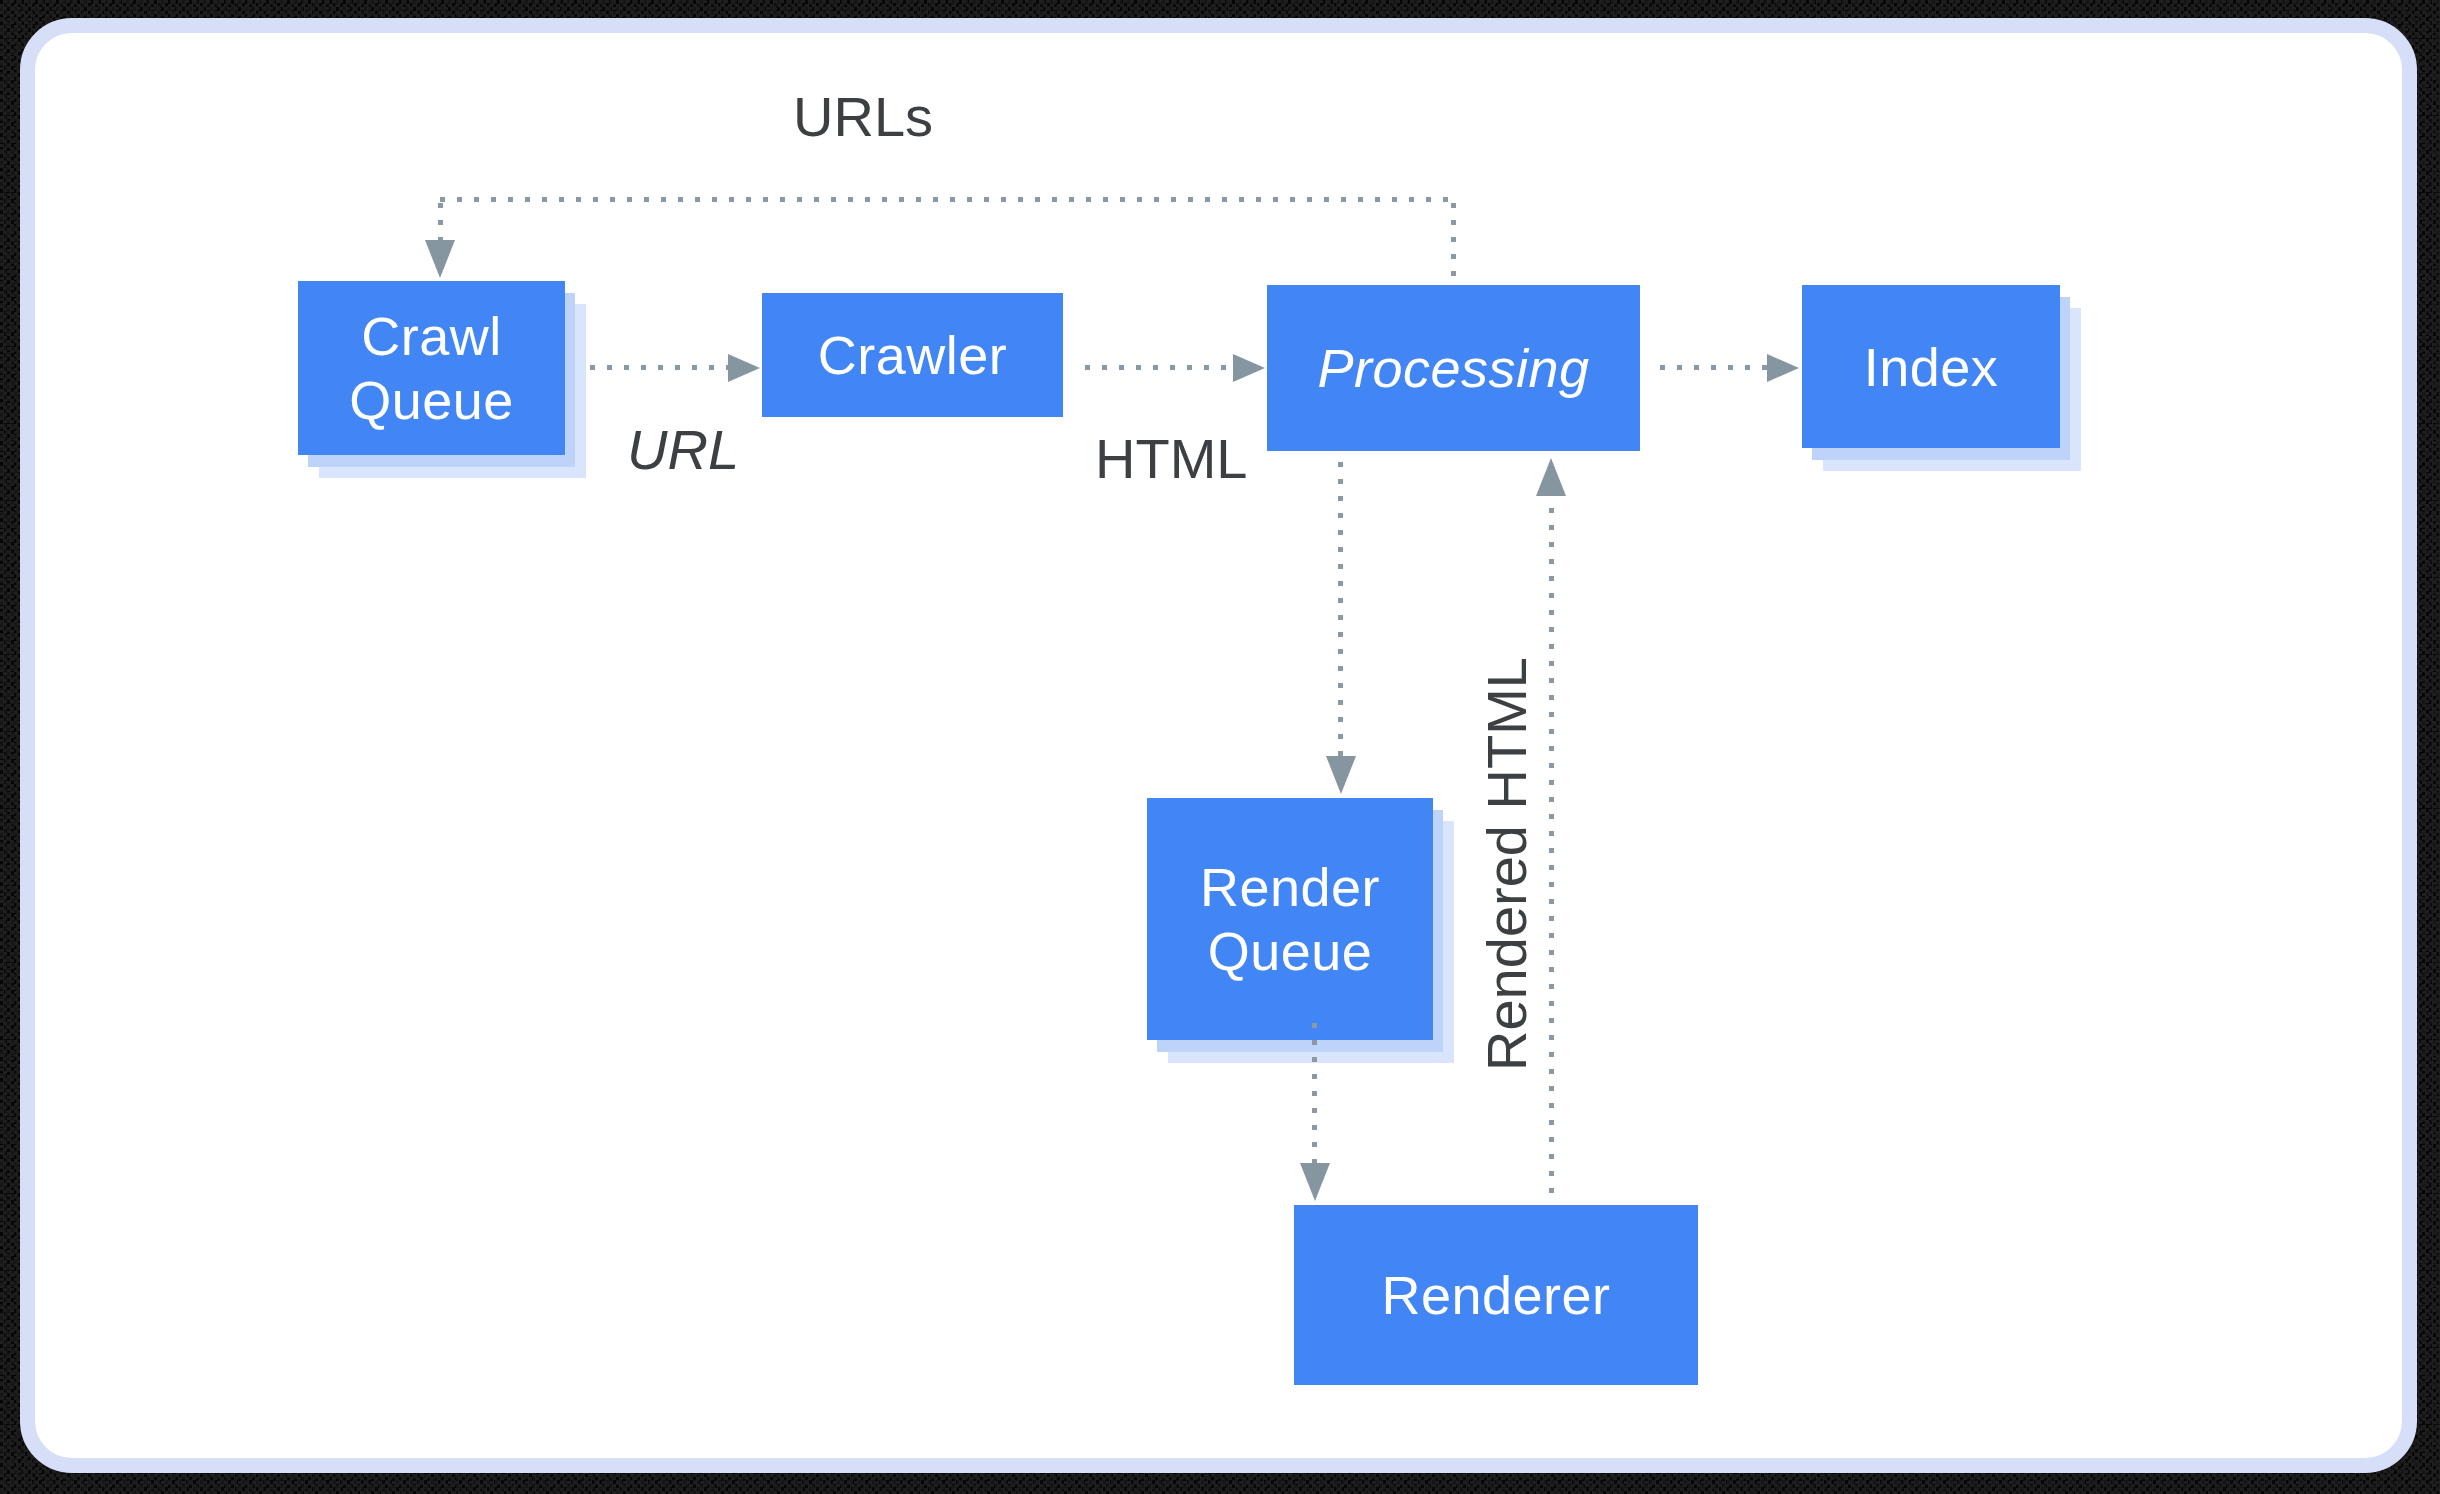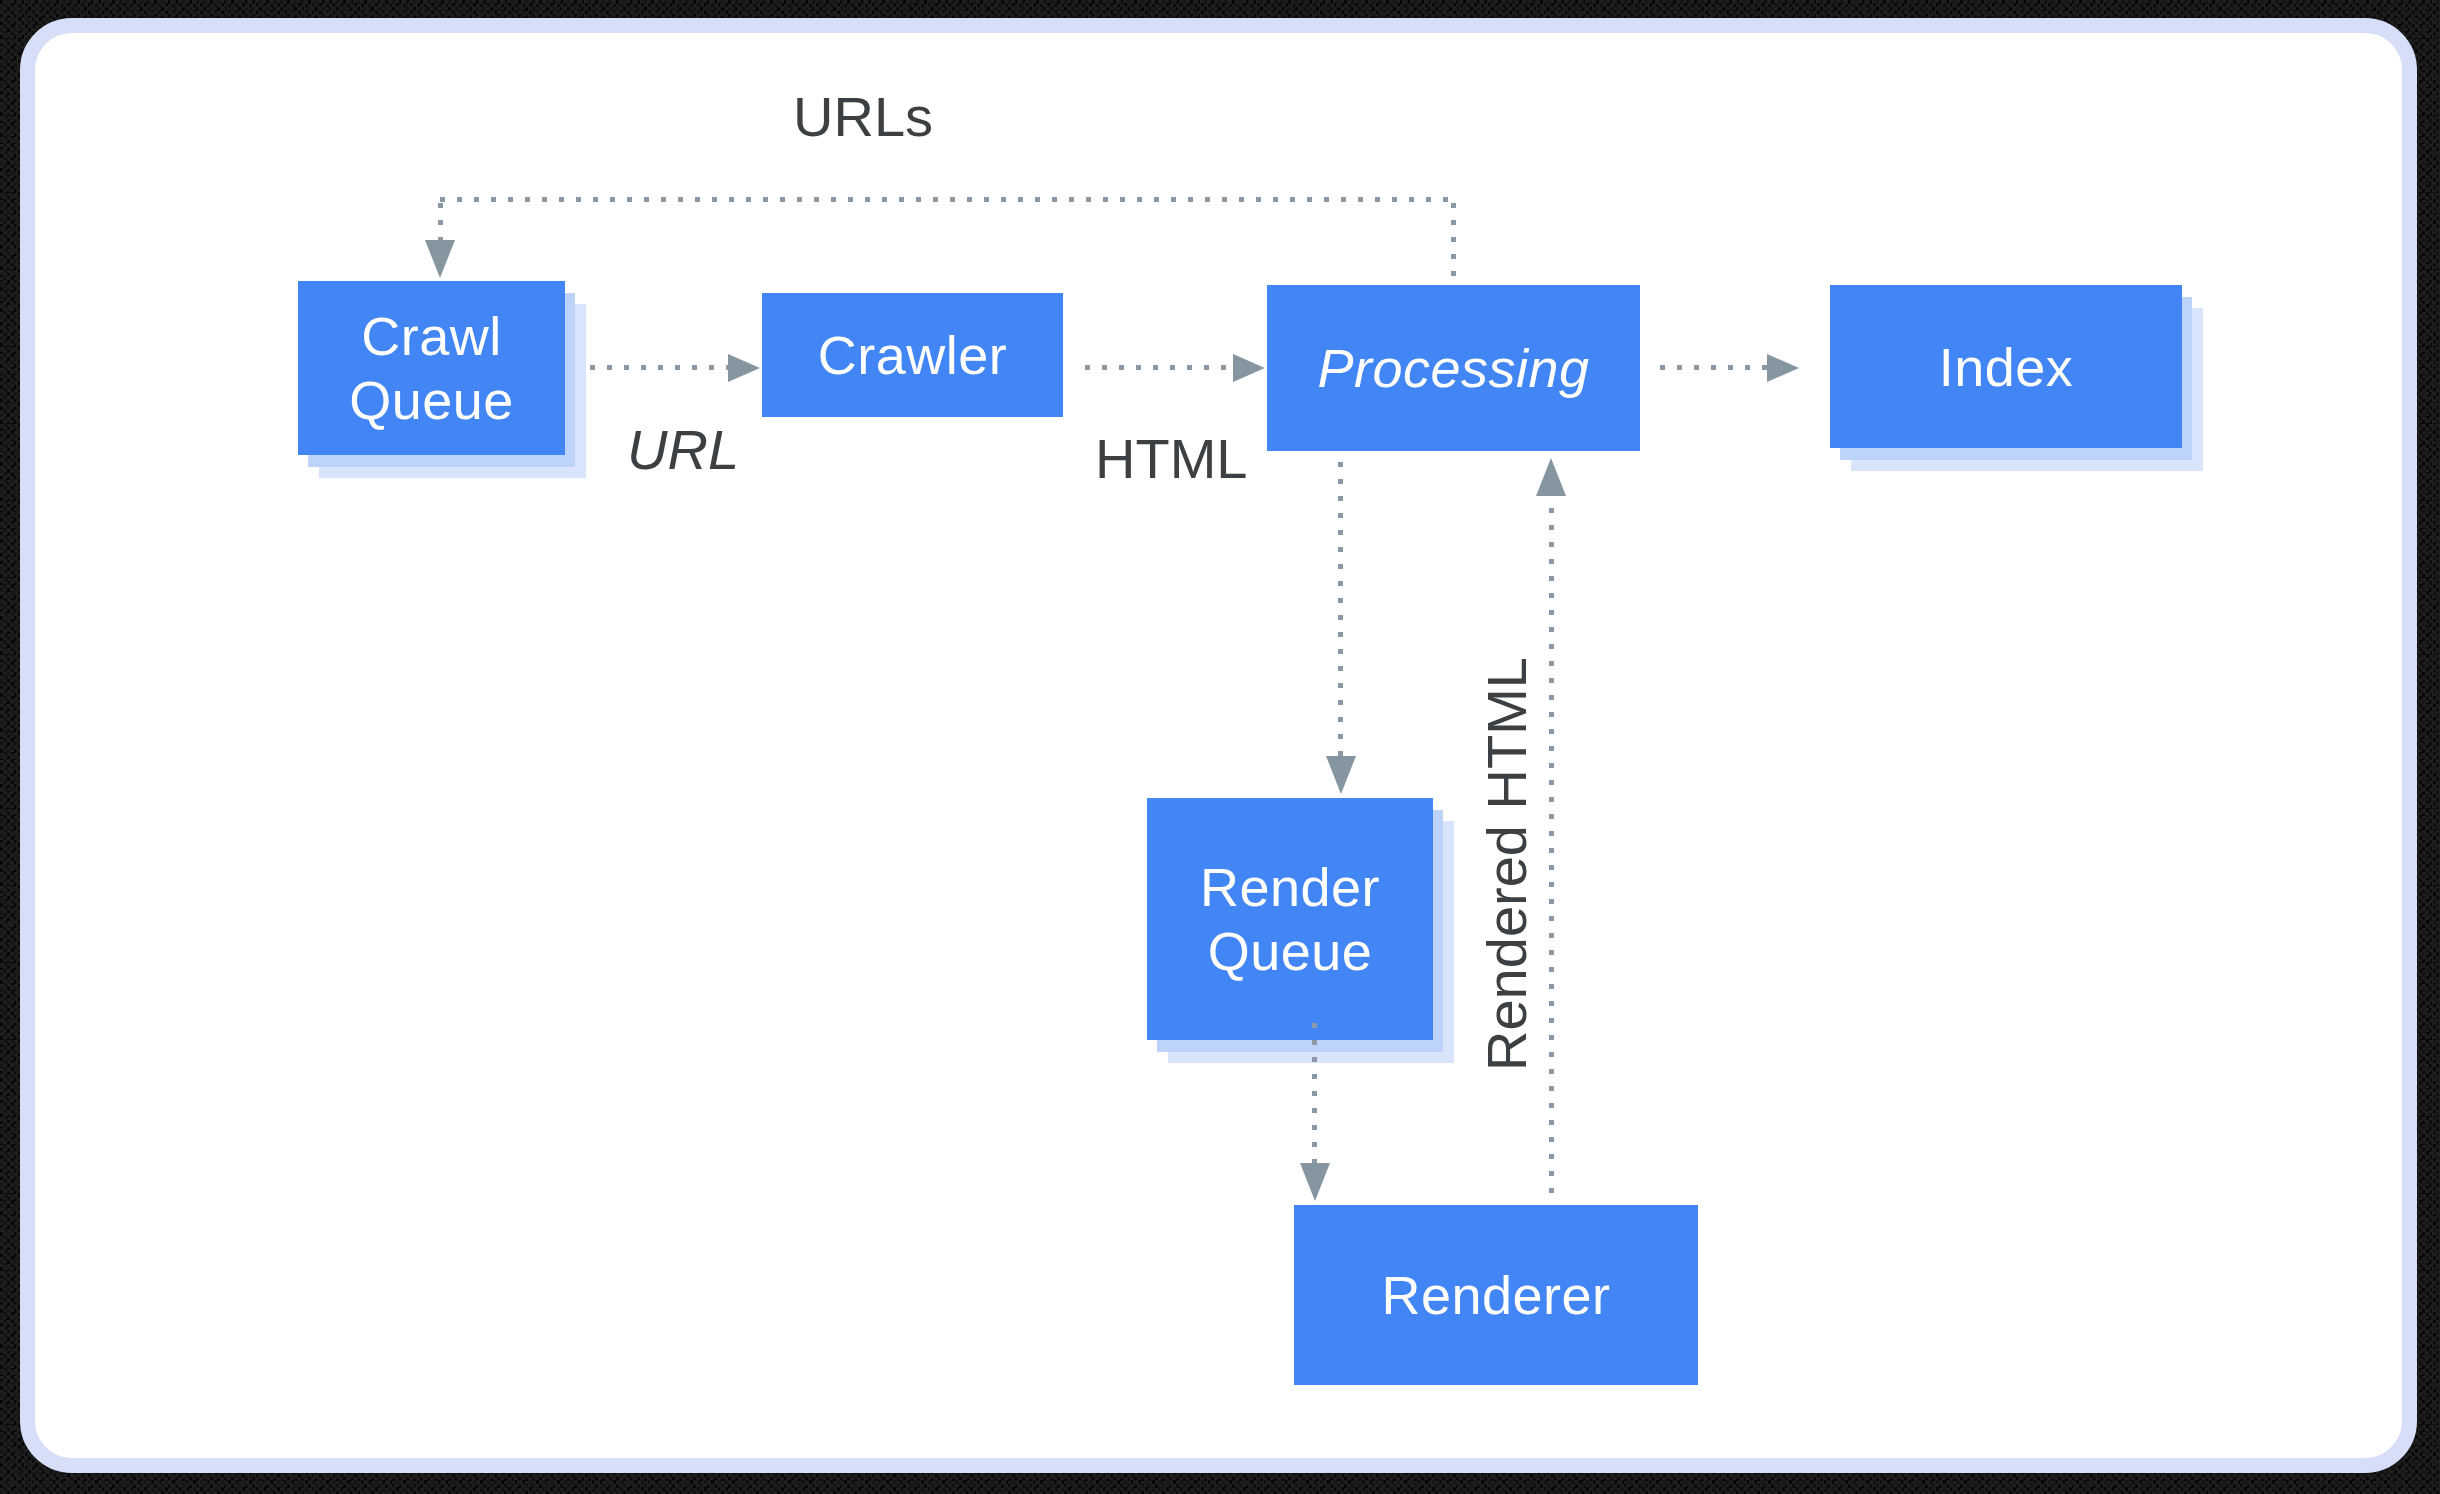--- a/index.html
+++ b/index.html
@@ -47,21 +47,21 @@
     font-size: 54px;
     line-height: 64px;
     letter-spacing: 0.5px;
   }
   .node.shadowed {
     box-shadow: 10px 12px 0 0 var(--shadow-inner), 21px 23px 0 0 var(--shadow-outer);
   }
   .node-crawl-queue  { left: 298px;  top: 281px; width: 267px; height: 174px; justify-content: center; }
   .node-crawler      { left: 762px;  top: 285px; width: 301px; height: 124px; margin-top: 8px; }
   .node-processing   { left: 1267px; top: 285px; width: 373px; height: 166px; font-style: italic; }
-  .node-index        { left: 1802px; top: 285px; width: 352px; height: 163px; margin-left: 28px; }
+  .node-index        { left: 1802px; top: 285px; width: 258px; height: 163px; }
   .node-render-queue { left: 1147px; top: 798px; width: 286px; height: 242px; }
   .node-renderer     { left: 1294px; top: 1205px; width: 404px; height: 180px; }
 
   .dline-h {
     position: absolute; height: 5px;
     background-image: repeating-linear-gradient(to right, var(--dot) 0 5px, transparent 5px 17px);
   }
   .dline-v {
     position: absolute; width: 5px;
     background-image: repeating-linear-gradient(to bottom, var(--dot) 0 5px, transparent 5px 17px);

